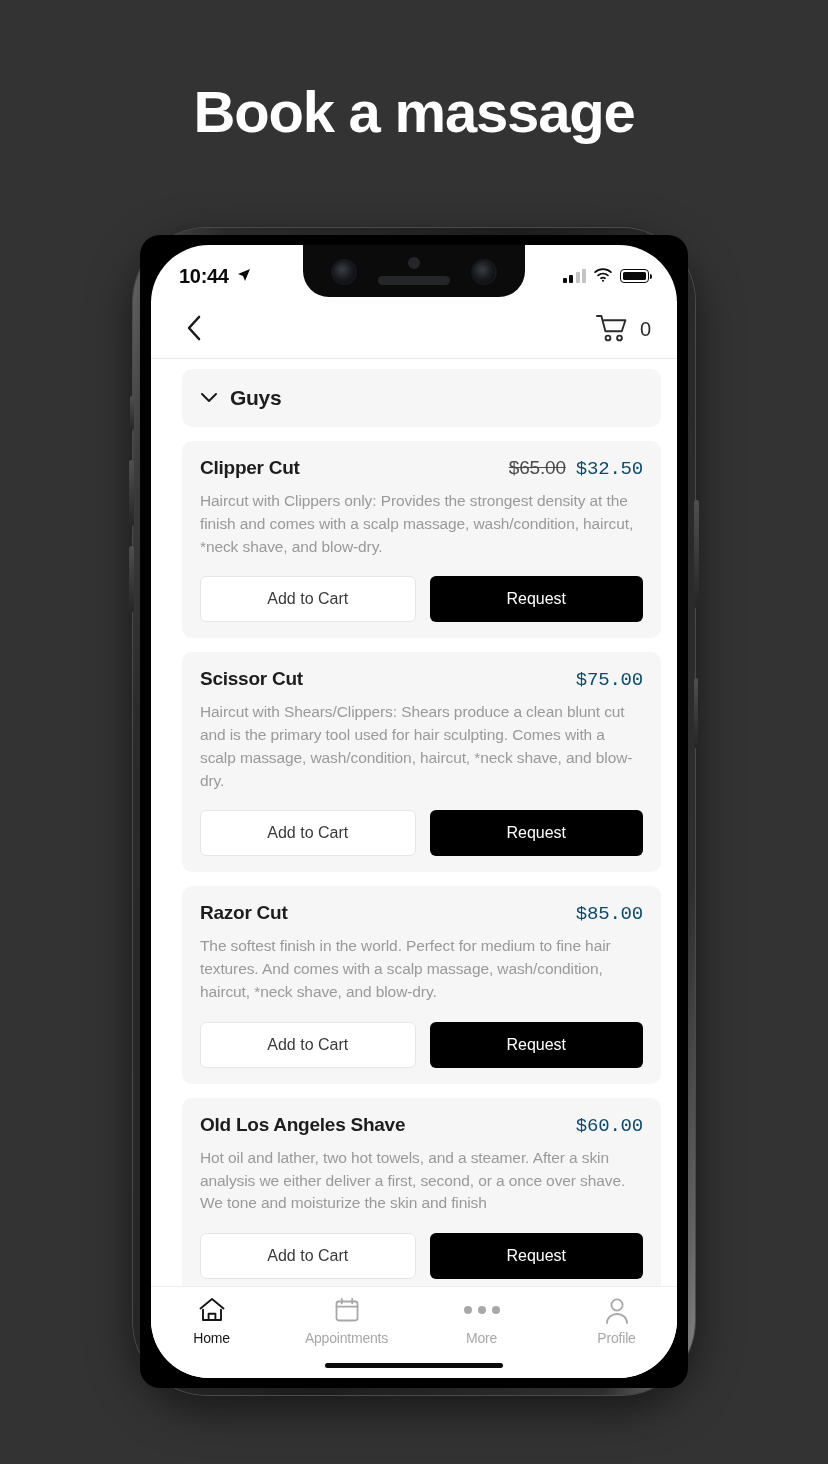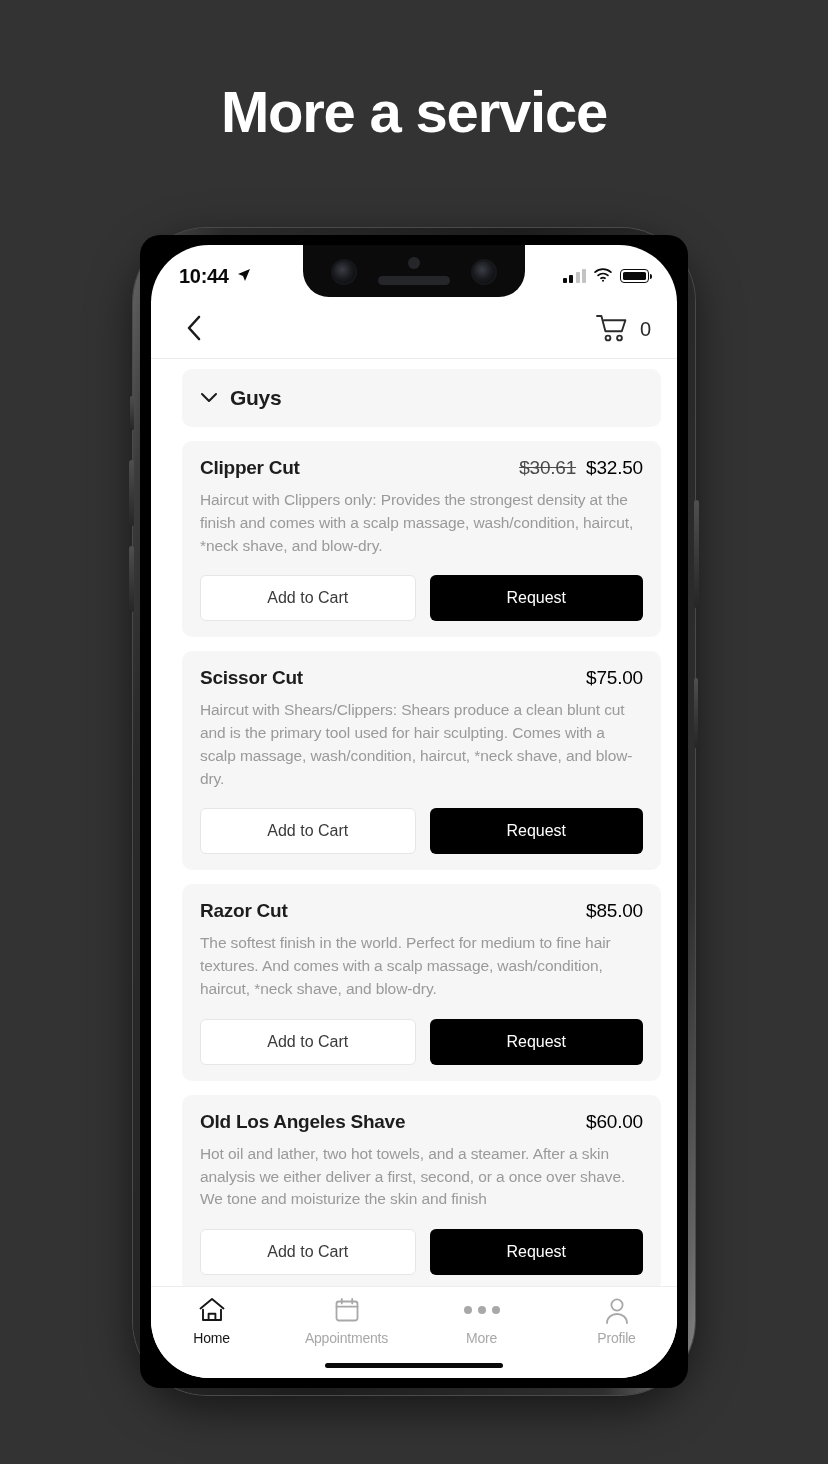--- a/index.html
+++ b/index.html
@@ -127,21 +127,21 @@
   }
   .cat-card {
     background: #f6f6f6; border-radius: 10px; margin-bottom: 14px;
     padding: 17px 18px; display: flex; align-items: center; gap: 12px;
   }
   .cat-label { font-size: 21px; font-weight: bold; color: #1d1d1d; letter-spacing: -.3px; }
   .svc-head { display: flex; align-items: baseline; justify-content: space-between; gap: 10px; }
   .svc-name { font-size: 19px; font-weight: bold; color: #1d1d1d; letter-spacing: -.25px; }
   .svc-prices { display: flex; align-items: baseline; gap: 10px; white-space: nowrap; }
   .svc-old { font-size: 19px; color: #4a4a4a; text-decoration: line-through; letter-spacing: -.2px; }
-  .svc-price { font-size: 19px; color: #000000; letter-spacing: -.2px; }
+  .svc-price { font-size: 19px; color: #0c4a6e; letter-spacing: -.2px; font-family: Liberation Mono, monospace; }
   .svc-desc {
     margin-top: 10px; font-size: 15.5px; line-height: 1.47;
     color: #9a9a9a; letter-spacing: -.1px;
   }
   .svc-actions { display: flex; gap: 14px; margin-top: 18px; }
   .btn {
     flex: 1; height: 46px; border-radius: 6px; font-size: 16px;
     display: flex; align-items: center; justify-content: center; cursor: pointer;
   }
   .btn-cart { background: #ffffff; border: 1px solid #e6e6e6; color: #3a3a3a; }
@@ -167,21 +167,21 @@
   .bottom-speaker {
     position: absolute; bottom: 22px; left: 50%; transform: translateX(-50%);
     width: 130px; height: 5px; border-radius: 3px; background: #222; z-index: 5;
   }
 </style>
 </head>
 <body>
 
 <div class="page">
 
-  <div class="headline">More a service</div>
+  <div class="headline">Book a massage</div>
 
   <div class="phone">
     <div class="btn-side btn-silent"></div>
     <div class="btn-side btn-vup"></div>
     <div class="btn-side btn-vdn"></div>
     <div class="btn-side btn-power"></div>
     <div class="btn-side btn-extra1"></div>
 
     <div class="phone-inner">
       <div class="bottom-speaker"></div>
@@ -253,21 +253,21 @@
                 <path d="M2 3l7 7 7-7"></path>
               </svg>
             </span>
             <span class="cat-label">Guys</span>
           </div>
 
           <div class="card">
             <div class="svc-head">
               <div class="svc-name">Clipper Cut</div>
               <div class="svc-prices">
-                <span class="svc-old">$30.61</span>
+                <span class="svc-old">$65.00</span>
                 <span class="svc-price">$32.50</span>
               </div>
             </div>
             <div class="svc-desc">Haircut with Clippers only: Provides the strongest density at the finish and comes with a scalp massage, wash/condition, haircut, *neck shave, and blow-dry.</div>
             <div class="svc-actions">
               <div class="btn btn-cart">Add to Cart</div>
               <div class="btn btn-request">Request</div>
             </div>
           </div>
 

